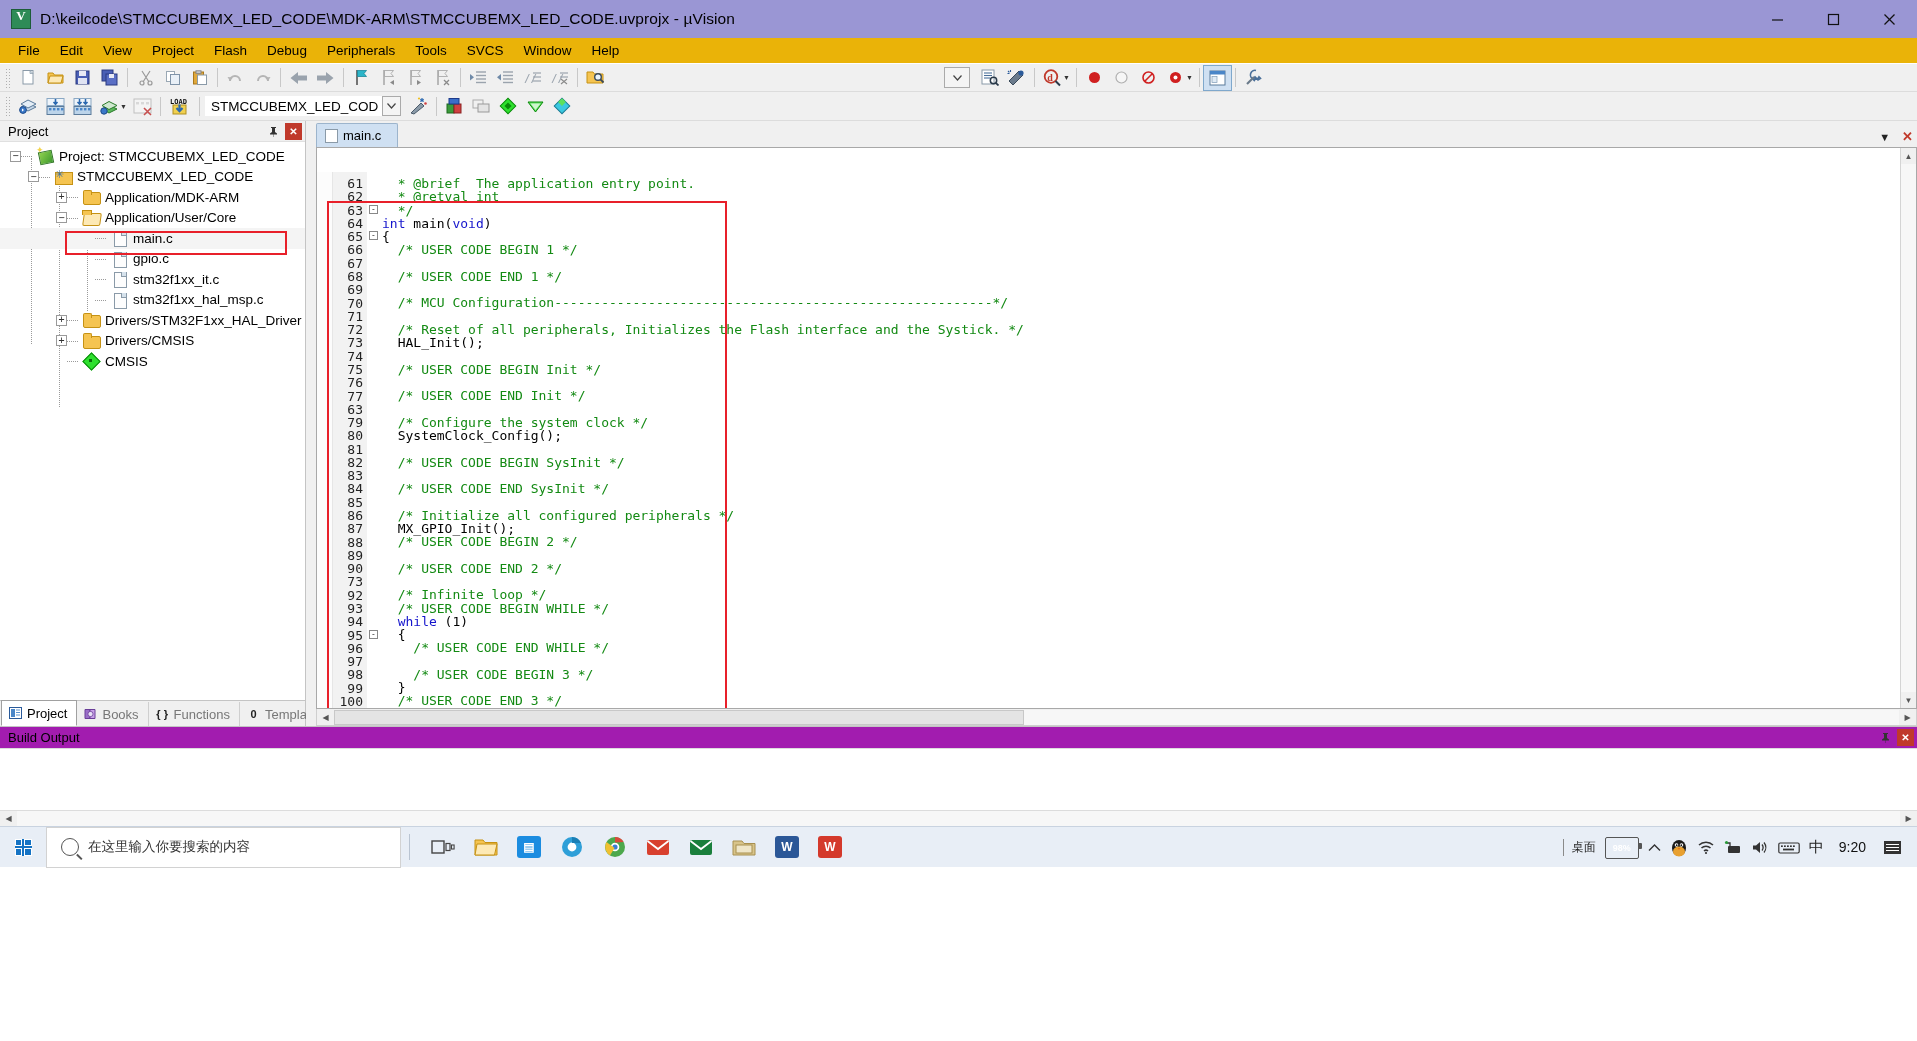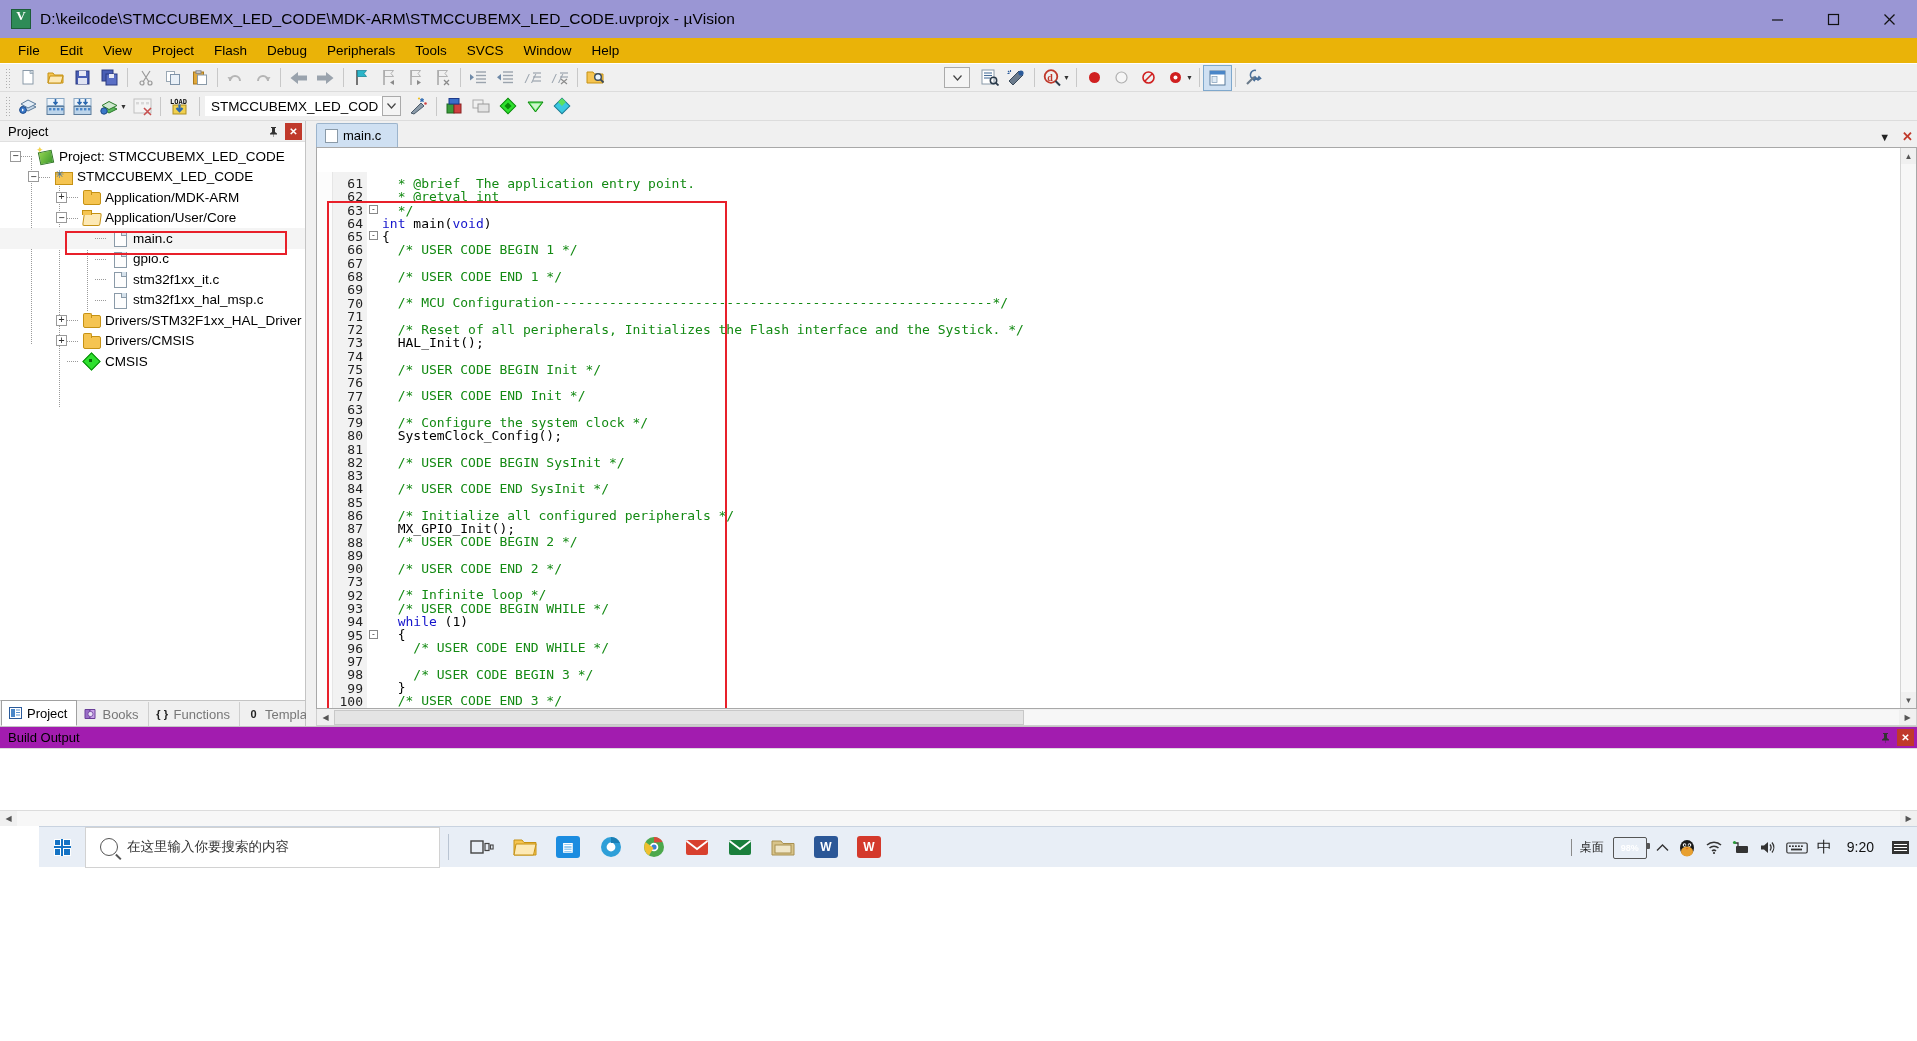--- a/index.html
+++ b/index.html
@@ -472,21 +472,20 @@
     background: #f0f0f0; border-top: 1px solid #dcdcdc;
   }
 
   
   .taskbar {
     height: 41px;
     background: #e8eef6;
     display: flex; align-items: center;
     border-top: 1px solid #c9d3e0;
     position: relative;
-    margin-left: 39px;
   }
   .tb-start {
     width: 46px; height: 41px;
     display: flex; align-items: center; justify-content: center;
     flex: none;
   }
   .start-glyph {
     width: 17px; height: 17px;
     background: #1573c4;
     display: grid;
@@ -522,21 +521,21 @@
     width: 38px; height: 38px;
     display: flex; align-items: center; justify-content: center;
     flex: none; position: relative;
   }
   .ti-sq {
     width: 24px; height: 22px; border-radius: 3px;
     display: flex; align-items: center; justify-content: center;
     font-size: 12px; color: #fff; font-weight: bold;
   }
   .tray {
-    position: absolute; right: 0; top: 0; height: 41px;
+    position: absolute; right: 8px; top: 0; height: 41px;
     display: flex; align-items: center; gap: 9px; padding-right: 6px;
   }
   .tray-item {
     font-size: 12px; color: #222;
     display: flex; align-items: center;
     white-space: nowrap;
   }
   .battery {
     width: 34px; height: 17px;
     border: 1.5px solid #555; border-radius: 2px;

